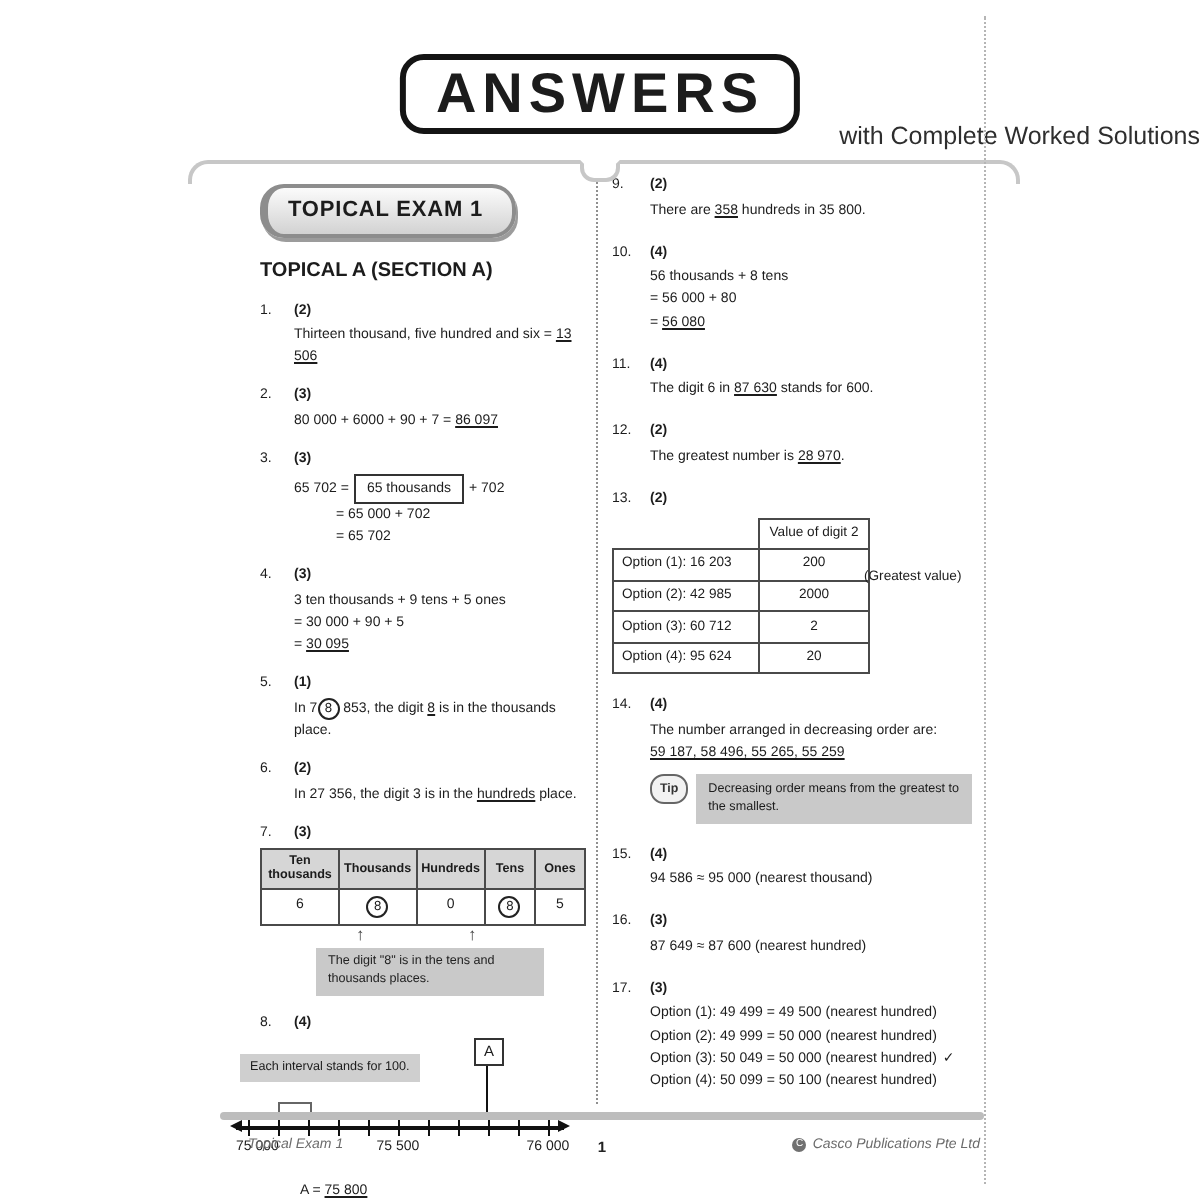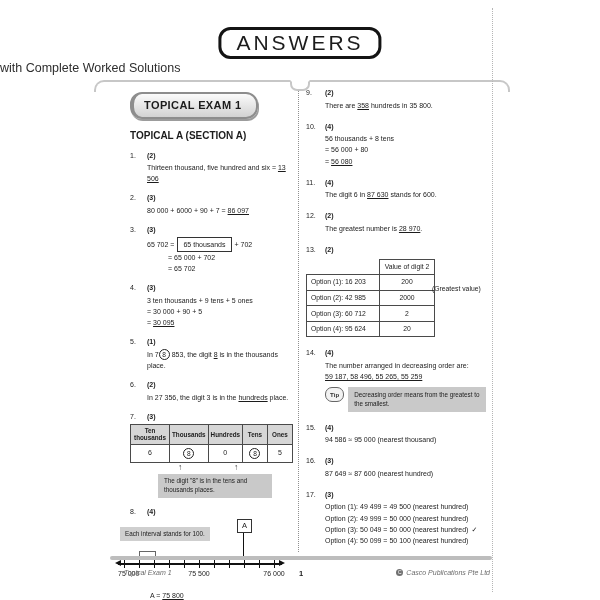--- a/index.html
+++ b/index.html
@@ -9,22 +9,22 @@
     overflow:hidden;
   }
   
   .frame-top { position:absolute; top:80px; left:94px; width:412px; height:10px;
     border:2px solid #c7c7c7; border-bottom:none; border-radius:10px 10px 0 0; }
   .frame-notch { position:absolute; top:80px; left:50%; transform:translateX(-50%);
     width:16px; height:7px; background:#fff; border:2px solid #c7c7c7; border-top:2px solid #fff;
     border-radius:0 0 7px 7px; z-index:3; }
   .answers-box { position:absolute; top:27px; left:50%; transform:translateX(-50%);
     border:3px solid #141414; border-radius:12px; padding:1px 15px; background:#fff; z-index:2; }
-  .answers-title { font-size:21px; font-weight:normal; letter-spacing:3px; }
-  .subtitle { position:absolute; top:61px; left:0; width:100%; text-align:left;
+  .answers-title { font-size:28px; font-weight:bold; letter-spacing:3px; }
+  .subtitle { position:absolute; top:61px; left:0; width:100%; text-align:right;
     font-size:12.5px; color:#2e2e2e; }
   
   .vdot-center { position:absolute; left:298px; top:86px; height:466px; border-left:1px dotted #8f8f8f; }
   .vdot-right  { position:absolute; left:492px; top:8px;  height:584px; border-left:1px dotted #b5b5b5; }
   
   .col-left  { position:absolute; left:130px; top:92px; width:166px; font-size:7px; line-height:1.5; }
   .col-right { position:absolute; left:306px; top:88px; width:182px; font-size:7px; line-height:1.5; }
   .badge { display:inline-block; background:linear-gradient(180deg,#fbfbfb,#d2d2d2);
     border:2px solid #8d8d8d; border-left-width:4px; border-radius:12px;
     padding:3px 14px 3px 10px; font-weight:bold; font-size:11px; letter-spacing:0.4px;

